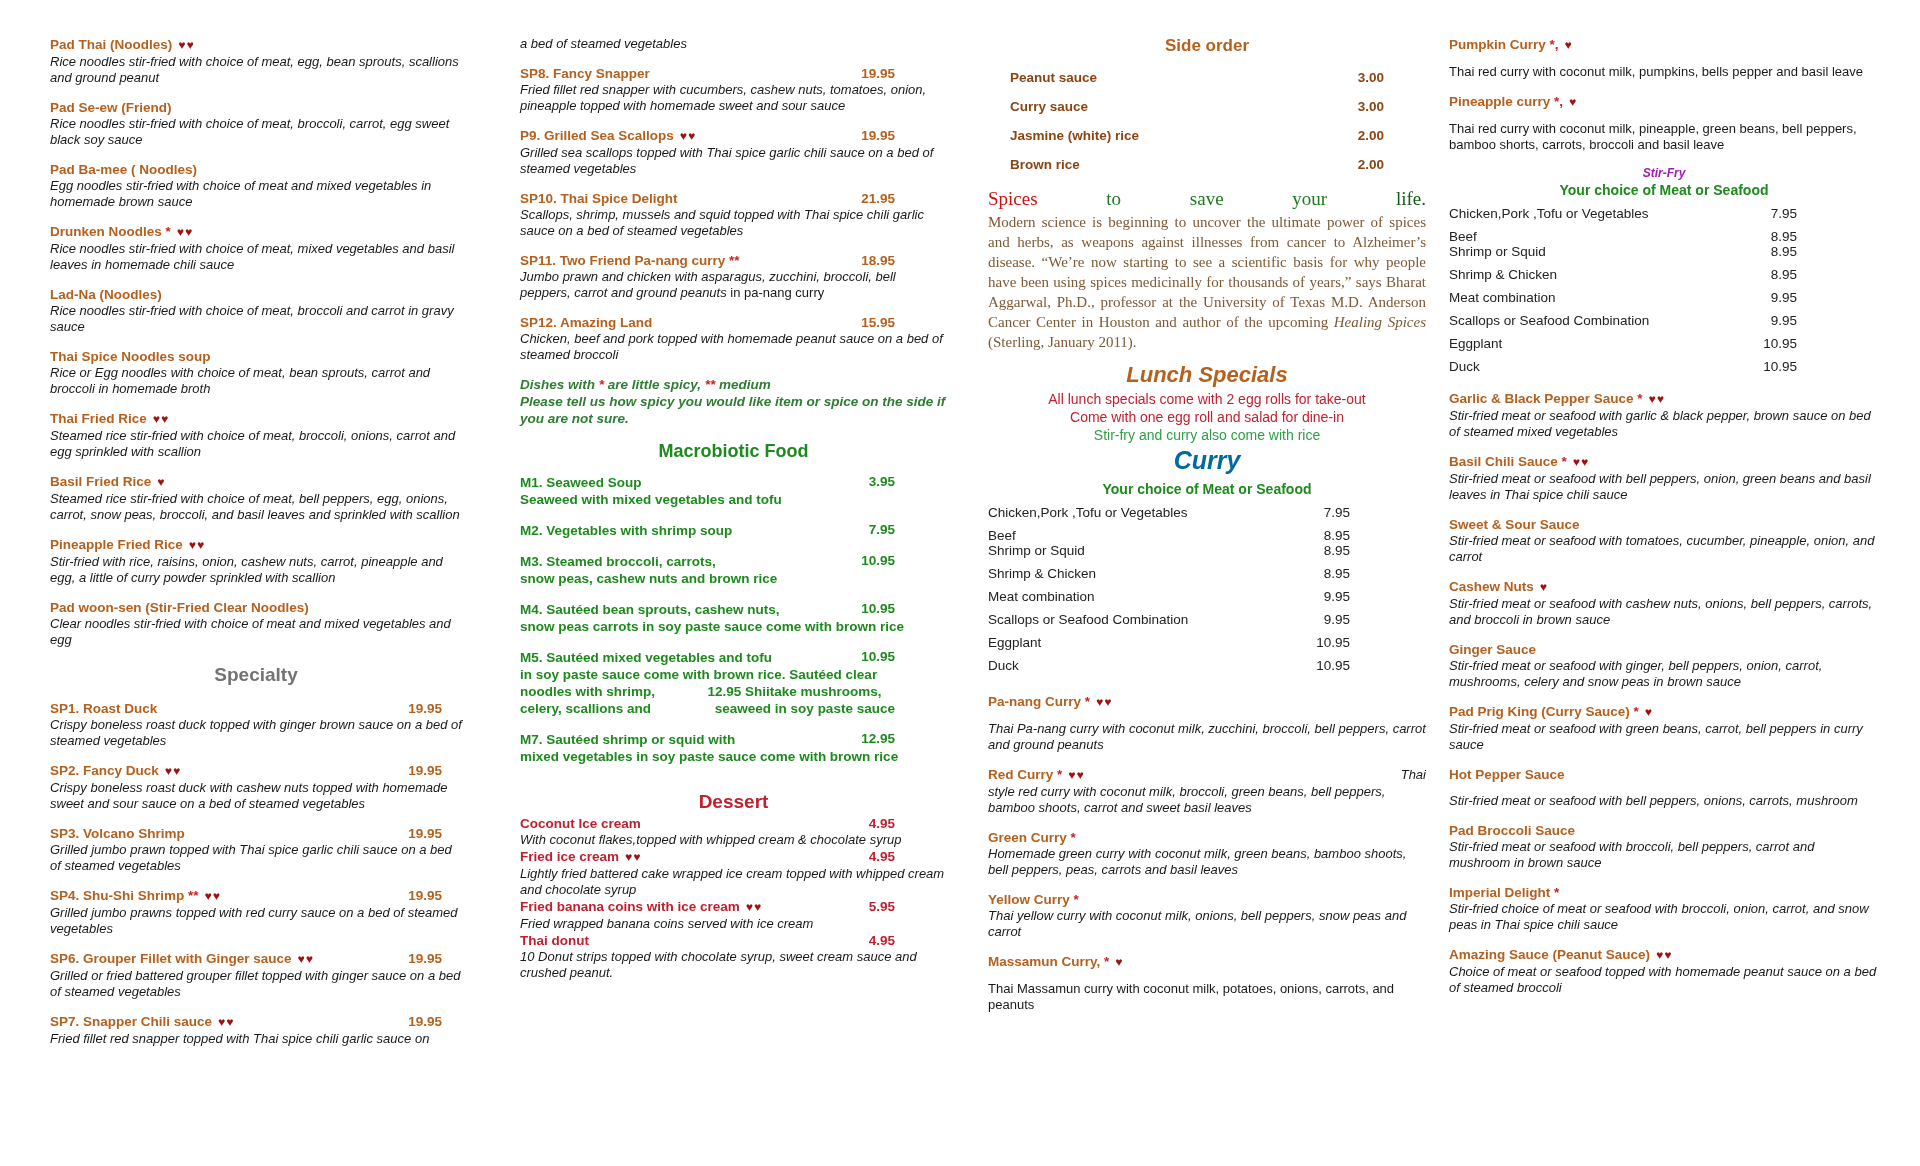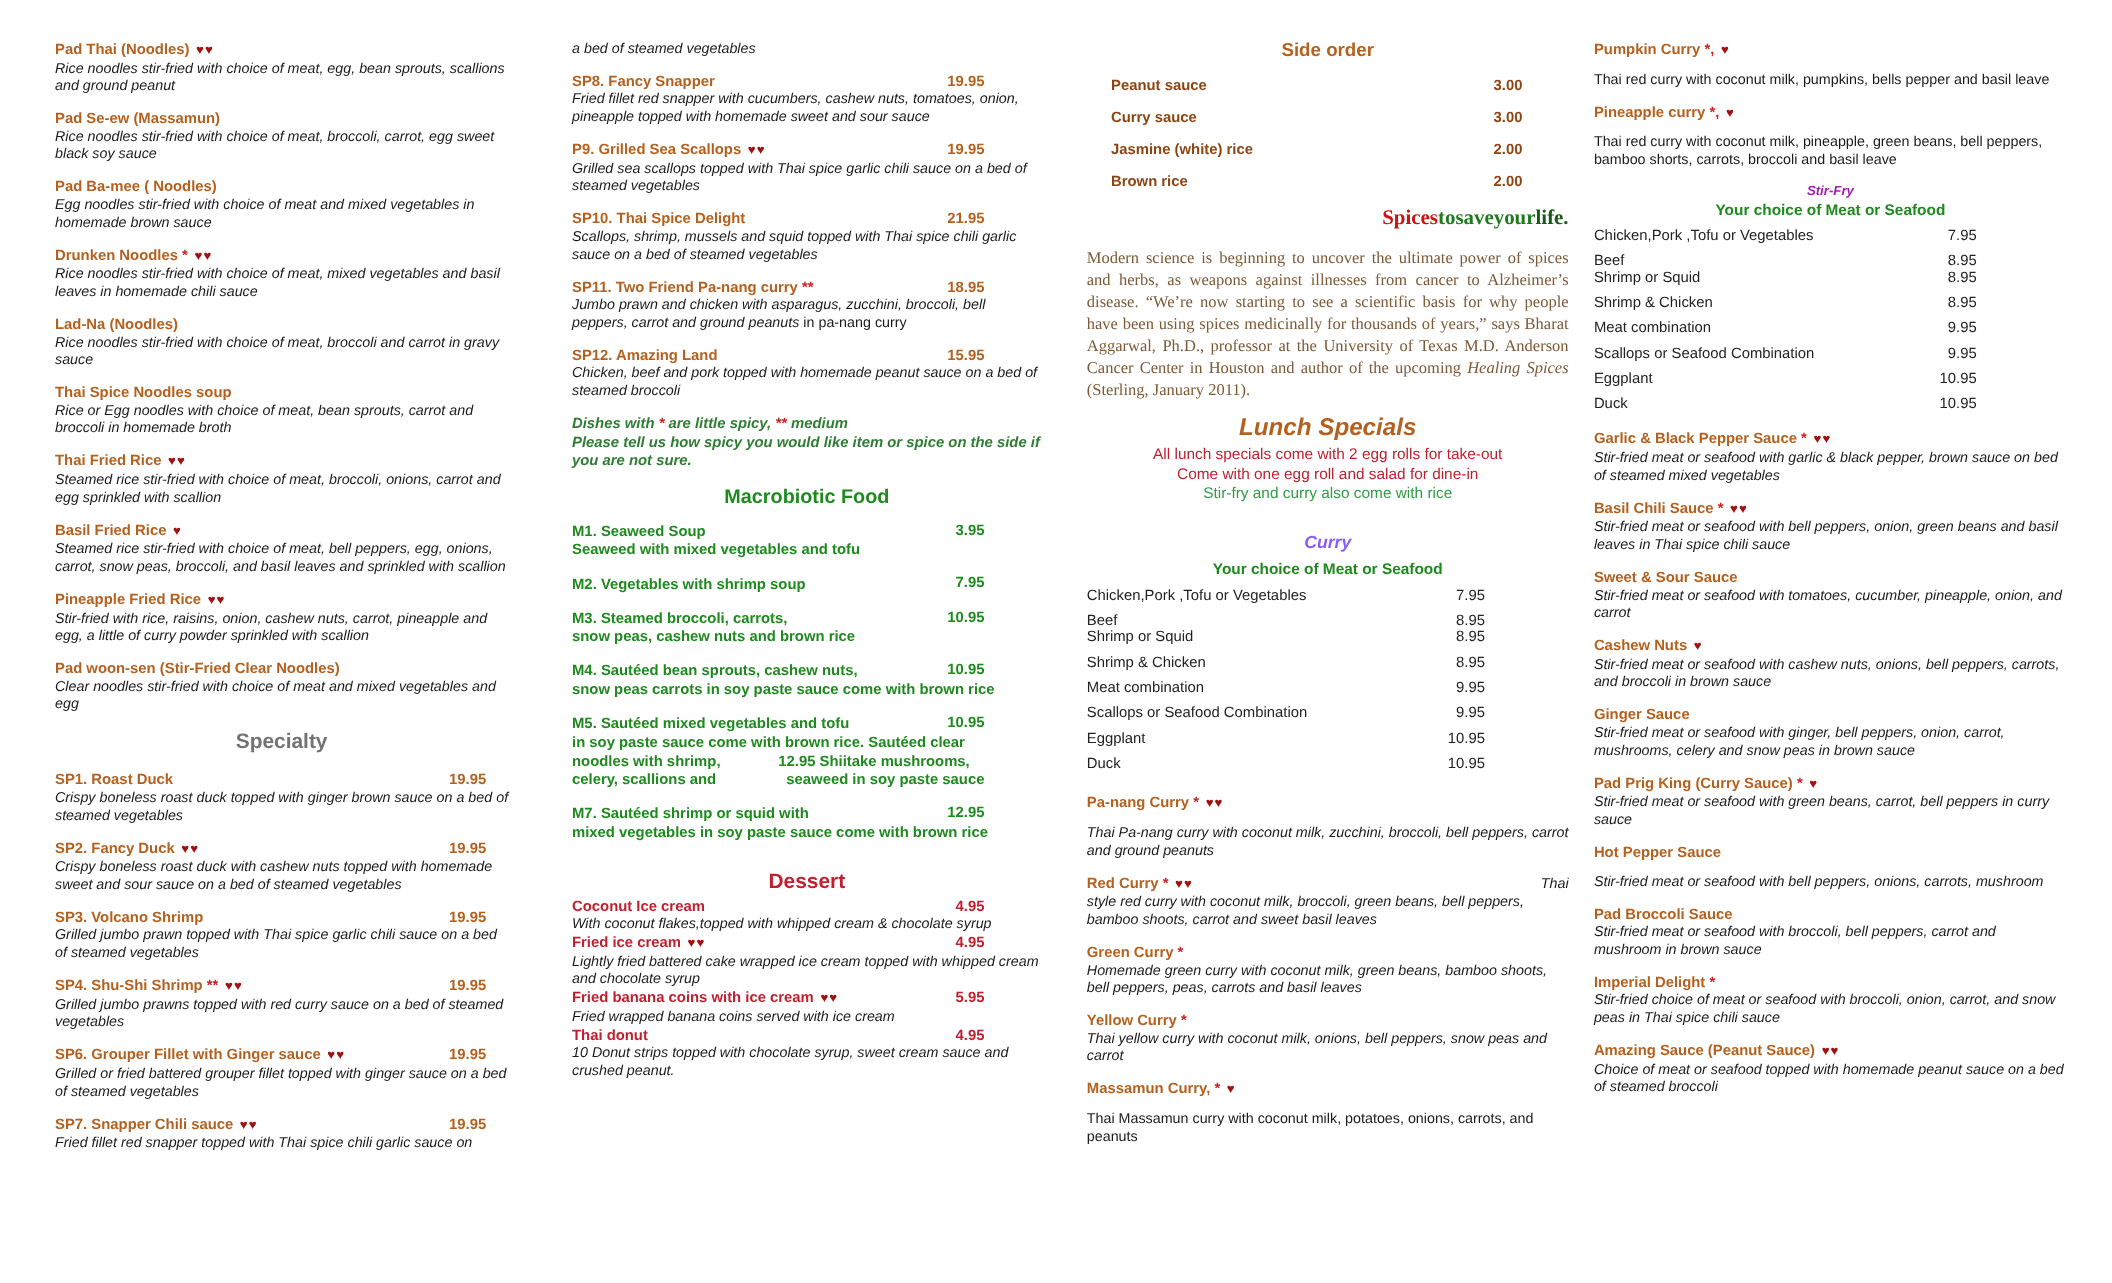--- a/index.html
+++ b/index.html
@@ -28,21 +28,21 @@
   .desc .tail { font-style:normal; }
   .desc-gap { margin-top:10px; }
   .right-note { font-style:italic; font-weight:normal; color:#1a1a1a; font-size:13px; }
 
   .heading { text-align:center; font-weight:bold; }
   .heading.specialty  { color:#737373; font-size:19px; margin:16px 0 14px; }
   .heading.macro      { color:#1e8a1e; font-size:18px; margin:14px 0 12px; }
   .heading.dessert    { color:#c01f2f; font-size:19px; margin:26px 0 2px; }
   .heading.sideorder  { color:#b4611f; font-size:17px; margin:0 0 6px; }
   .heading.lunch      { color:#b4611f; font-style:italic; font-size:22px; margin:0 0 2px; }
-  .heading.curry      { color:#8b5cf6; font-style:italic; font-size:16px; margin:28px 0 6px; }
+  .heading.curry      { color:#0369a1; font-style:italic; font-size:25px; margin:2px 0 6px; }
   .heading.stirfry    { color:#a21caf; font-style:italic; font-size:12px; margin:12px 0 2px; }
   .heading.choice     { color:#1e8a1e; font-size:14px; margin:0 0 8px; }
 
   .plain-italic { font-style:italic; font-size:13px; color:#1a1a1a; margin-bottom:14px; }
 
   .note { color:#2e7d32; font-weight:bold; font-style:italic; font-size:13.5px;
           line-height:17px; margin:4px 0 10px; }
   .note .stars { font-style:italic; }
 
   .price-list { }
@@ -50,22 +50,22 @@
   .price-list .row.spaced { margin-top:8px; }
   .price-list .row.first { margin-top:0; }
   .pl-brown .row { font-weight:bold; color:#8b4513; margin-top:0; }
   .pl-brown .row.spaced { margin-top:14px; }
   .pl-plain .row { color:#222; }
   .sideorder-list { padding-left:22px; padding-right:42px; margin-bottom:14px; }
   .curry-list   { padding-right:76px; margin-bottom:20px; }
   .stirfry-list { padding-right:82px; margin-bottom:16px; }
 
   .spices { margin:16px 0 10px; font-family:"Liberation Serif", serif; }
-  .spices-title { display:flex; justify-content:flex-end; font-weight:bold;
-                  font-size:19px; margin-bottom:15px; }
+  .spices-title { display:flex; justify-content:space-between; font-weight:normal;
+                  font-size:19px; margin-bottom:2px; }
   .sp-red { color:#cc1111; }
   .sp-green { color:#1e7a1e; }
   .sp-darkgreen { color:#145c14; }
   .spices-body { text-align:justify; font-size:15px; line-height:20px; color:#7c5a36; }
   .spices-body i { font-style:italic; }
 
   .lunch-sub { text-align:center; font-weight:normal; font-size:14px; line-height:18px; }
 
   .macro-item { margin-bottom:14px; }
   .macro-item .extra { font-weight:bold; font-size:13.5px; line-height:17px;
@@ -82,21 +82,21 @@
 
 <div id="col1" class="col">
     <div class="item">
       <div class="item-head">
         <span class="name brown">Pad Thai (Noodles)<span class="hearts">♥♥</span></span>
       </div>
       <div class="desc">Rice noodles stir-fried with choice of meat, egg, bean sprouts, scallions and ground peanut</div>
     </div>
     <div class="item">
       <div class="item-head">
-        <span class="name brown">Pad Se-ew (Massamun)</span>
+        <span class="name brown">Pad Se-ew (Friend)</span>
       </div>
       <div class="desc">Rice noodles stir-fried with choice of meat, broccoli, carrot, egg sweet black soy sauce</div>
     </div>
     <div class="item">
       <div class="item-head">
         <span class="name brown">Pad Ba-mee ( Noodles)</span>
       </div>
       <div class="desc">Egg noodles stir-fried with choice of meat and mixed vegetables in homemade brown sauce</div>
     </div>
     <div class="item">

